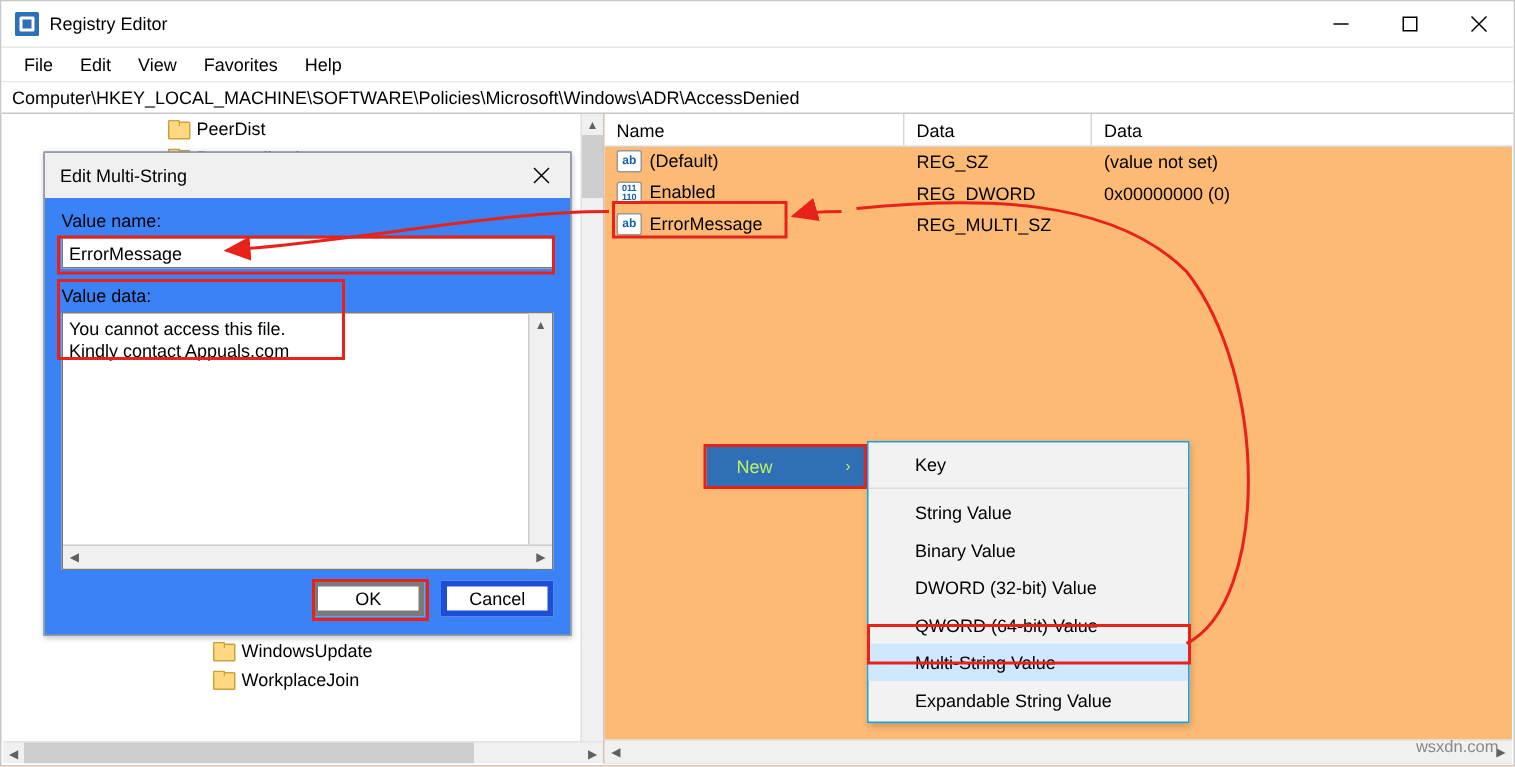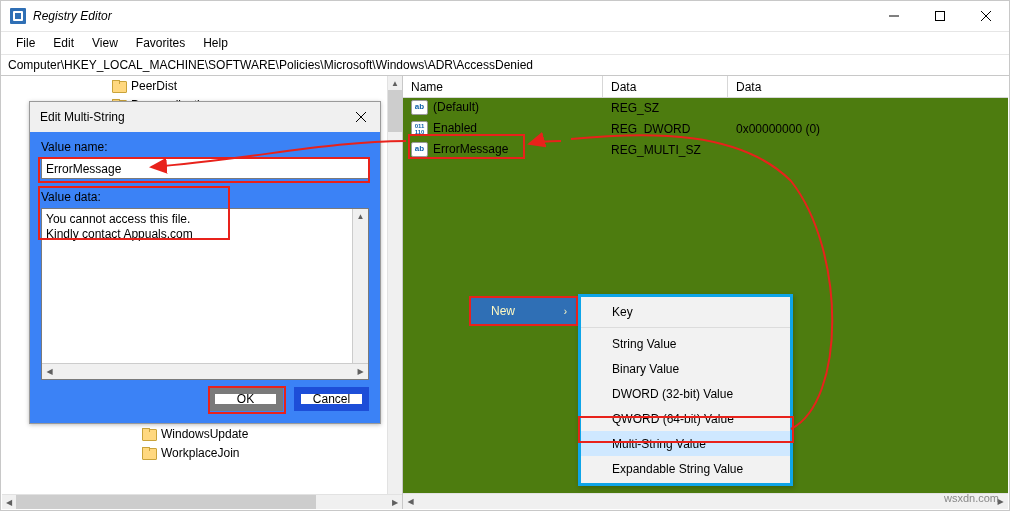--- a/index.html
+++ b/index.html
@@ -16,21 +16,20 @@
     position:absolute;left:0;top:0;width:1010px;height:511px;
     background:#ffffff;
     border:1px solid #c8c8c8;
     box-sizing:border-box;
   }
   
   .titlebar{
     height:30px;display:flex;align-items:center;
     background:#ffffff;border-bottom:1px solid #e6e6e6;
     position:relative;
-    font-style:italic;
   }
   .app-icon{
     width:16px;height:16px;margin-left:9px;margin-right:7px;
     background:#2f6fb5;border-radius:1px;position:relative;flex:none;
   }
   .app-icon:before{
     content:"";position:absolute;left:3px;top:3px;width:10px;height:10px;
     background:#ffffff;border-radius:1px;
   }
   .app-icon:after{
@@ -97,21 +96,21 @@
   .hsb{
     position:absolute;left:0;bottom:0;height:14px;right:0;background:#f0f0f0;
     border-top:1px solid #e2e2e2;
   }
   .hsb .arrow{
     position:absolute;top:0;width:14px;height:14px;display:flex;align-items:center;justify-content:center;color:#606060;font-size:8px;
   }
   .hsb .arrow.right{right:0;}
   .hsb .thumb{position:absolute;top:0;height:14px;background:#cdcdcd;}
   
-  .list-pane{flex:1;position:relative;background:#4d7c0f;overflow:hidden;}
+  .list-pane{flex:1;position:relative;background:#fdba74;overflow:hidden;}
   .lv-header{
     height:21px;display:flex;background:#ffffff;border-bottom:1px solid #d7d7d7;
     font-size:12px;
   }
   .lv-col{
     display:flex;align-items:center;padding-left:8px;
     border-right:1px solid #d7d7d7;box-sizing:border-box;color:#000;
   }
   .lv-rows{position:absolute;left:0;top:21px;right:0;bottom:16px;}
   .lv-row{height:21px;display:flex;align-items:center;font-size:12px;}
@@ -166,35 +165,35 @@
   .ta-vsb .arrow.bottom{position:absolute;bottom:0;left:0;}
   .ta-hsb{
     position:absolute;left:0;right:0;bottom:0;height:15px;background:#f0f0f0;border-top:1px solid #ccc;
   }
   .ta-hsb .arrow{position:absolute;top:0;width:15px;height:15px;display:flex;align-items:center;justify-content:center;color:#606060;font-size:8px;}
   .ta-hsb .arrow.right{right:0;}
   .dlg-buttons{
     position:absolute;right:11px;bottom:12px;display:flex;gap:11px;
   }
   .dlg-btn{
-    width:75px;height:24px;background:#ffffff;border:7px solid #1d4ed8;
+    width:75px;height:24px;background:#ffffff;border:4px solid #1d4ed8;
     display:flex;align-items:center;justify-content:center;font-size:12px;box-sizing:border-box;
   }
   .dlg-btn.default{border-color:#7a7a7a;}
   
   .newmenu{
     position:absolute;left:470px;top:297px;width:105px;height:26px;
-    background:#2f6fb5;color:#fef9c3;display:flex;align-items:center;
+    background:#2f6fb5;color:#bef264;display:flex;align-items:center;
     box-sizing:border-box;font-size:12px;
   }
   .newmenu .label{flex:1;padding-left:20px;}
   .newmenu .chev{padding-right:9px;font-size:10px;}
   .submenu{
     position:absolute;left:577px;top:293px;width:215px;
-    background:#f2f2f2;border:3px solid #0ea5e9;box-sizing:border-box;
+    background:#f2f2f2;border:1px solid #0ea5e9;box-sizing:border-box;
     box-shadow:1px 2px 5px rgba(0,0,0,0.22);padding:2px 0;
   }
   .submenu .mi{
     height:25px;display:flex;align-items:center;padding-left:31px;font-size:12px;color:#000;
   }
   .submenu .sep{height:1px;background:#dcdcdc;margin:3px 0;}
   .submenu .mi.highlight{background:#cfe8ff;}
   .ovl{position:absolute;left:0;top:0;width:1010px;height:511px;pointer-events:none;}
   
   .wm{
@@ -309,20 +308,21 @@
         <div class="lv-col" style="width:125px;">Data</div>
         <div class="lv-col" style="flex:1;border-right:none;">Data</div>
       </div>
       <div class="lv-rows">
         <div class="lv-row">
           <div class="lv-cell" style="width:200px;">
             <span class="ab-icon">ab</span>
             <span>(Default)</span>
           </div>
           <div class="lv-cell" style="width:125px;">REG_SZ</div>
+          <div class="lv-cell" style="flex:1;">(value not set)</div>
         </div>
         <div class="lv-row">
           <div class="lv-cell" style="width:200px;">
             <span class="bin-icon">
                 <span>011<br>110</span>
               </span>
             <span>Enabled</span>
           </div>
           <div class="lv-cell" style="width:125px;">REG_DWORD</div>
           <div class="lv-cell" style="flex:1;">0x00000000 (0)</div>

